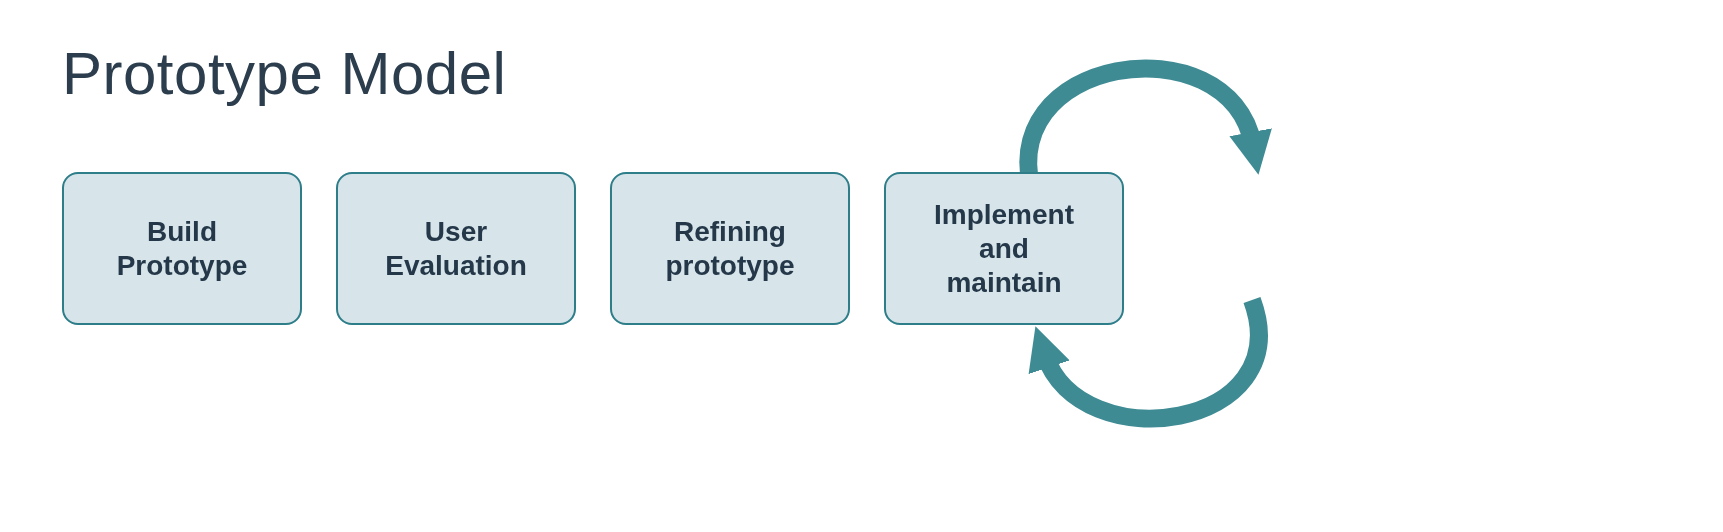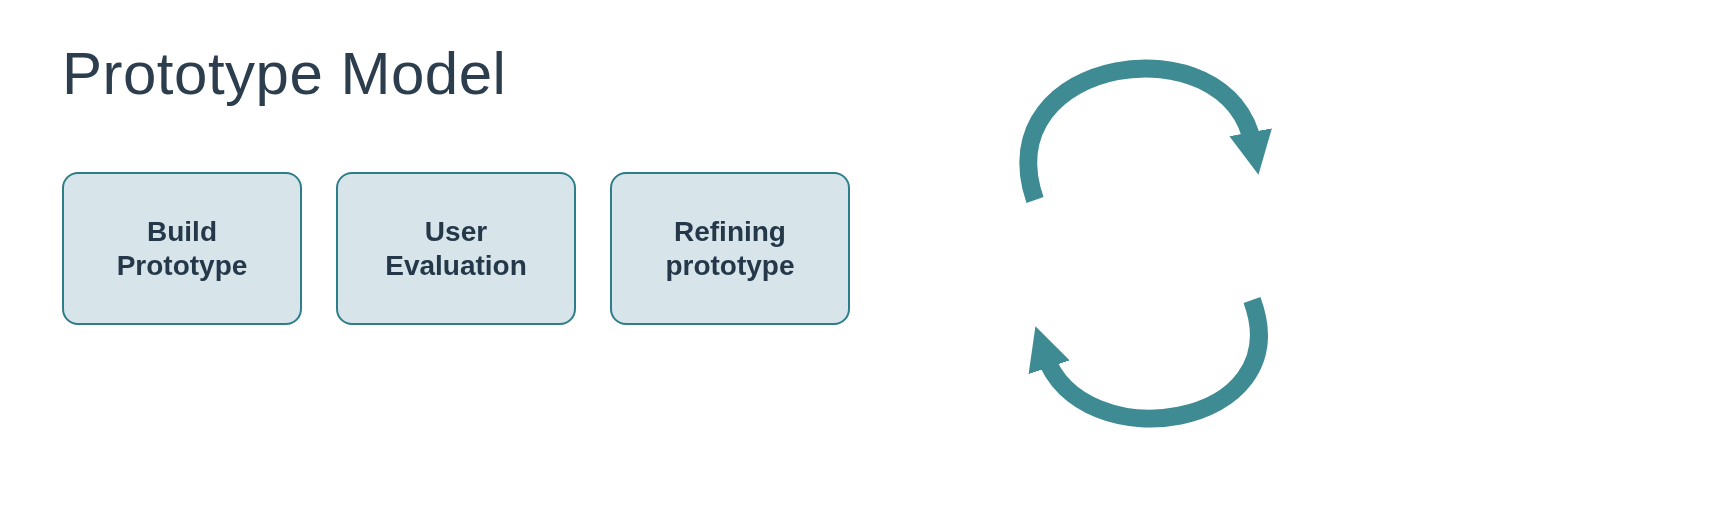--- a/index.html
+++ b/index.html
@@ -108,16 +108,19 @@
     <path d="M 1252 300 C 1300 430, 1080 460, 1045 355" fill="none" stroke-width="18" marker-end="url(#arrowhead)" stroke="#3e8b94"></path>
   </svg>
 
   <div class="boxes">
     <div class="box">Build
 Prototype</div>
     <div class="box">User
 Evaluation</div>
     <div class="box">Refining
 prototype</div>
+    <div class="box">Implement
+and
+maintain</div>
   </div>
 
 
 </div>
 
 </body></html>

